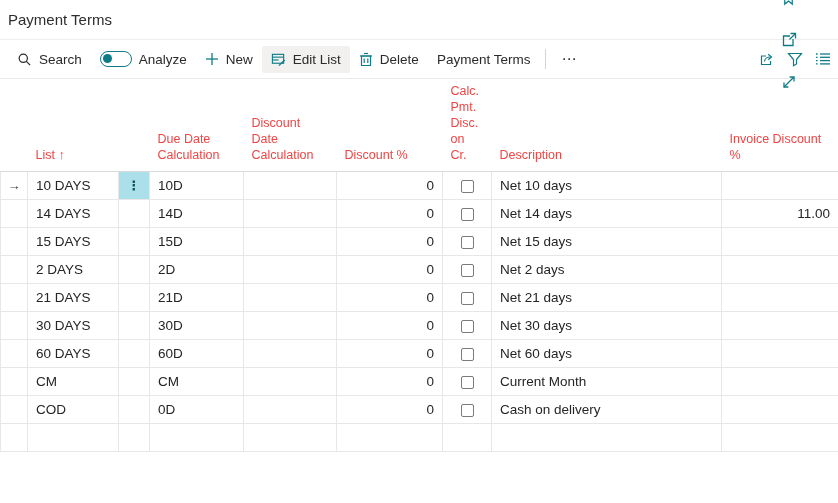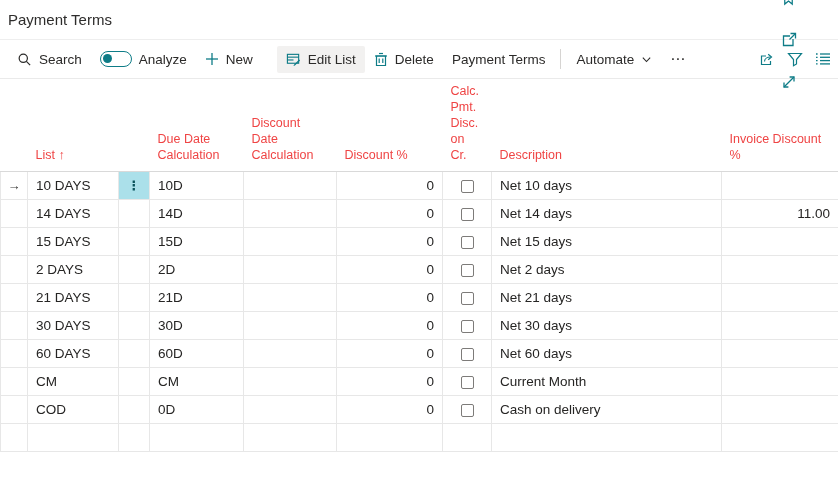--- a/index.html
+++ b/index.html
@@ -41,21 +41,21 @@
     padding: 6px 9px;
     font-size: 13.5px;
     color: #2b2a29;
     background: none;
     border: none;
     border-radius: 2px;
     cursor: pointer;
     white-space: nowrap;
     font-family: inherit;
   }
-  .tb-item.selected { background: #f2f1f0; margin-left: 15px; }
+  .tb-item.selected { background: #f2f1f0; }
   .tb-item svg { display: block; }
   .tb-divider { width: 1px; height: 20px; background: #d6d4d2; margin: 0 6px; }
   .toolbar-right { margin-left: auto; display: flex; align-items: center; gap: 10px; }
   .toggle-pill {
     width: 32px; height: 16px;
     border: 1.5px solid #0e7c87;
     border-radius: 9px;
     position: relative;
     display: inline-block;
   }
@@ -203,28 +203,20 @@
     </span>
     <span>Delete</span>
   </button>
 
   <button class="tb-item">
     <span>Payment Terms</span>
   </button>
 
   <span class="tb-divider"></span>
 
-  <button class="tb-item">
-    <span>Automate</span>
-    <span>
-      <svg width="11" height="11" viewBox="0 0 12 12" fill="none" stroke="#2b2a29" stroke-width="1.2">
-          <polyline points="2,4 6,8.2 10,4"></polyline>
-        </svg>
-    </span>
-  </button>
 
   <button class="tb-item">
     <span class="more-glyph">⋯</span>
   </button>
 
   <div class="toolbar-right">
     <button class="icon-btn">
       <svg width="17" height="16" viewBox="0 0 17 16" fill="none" stroke="currentColor" stroke-width="1.2">
           <path d="M7 5 H2.5 V13.5 H11.5 V10"></path>
           <path d="M5.5 10.5 C5.5 7.5 8.5 6 11.5 6"></path>

